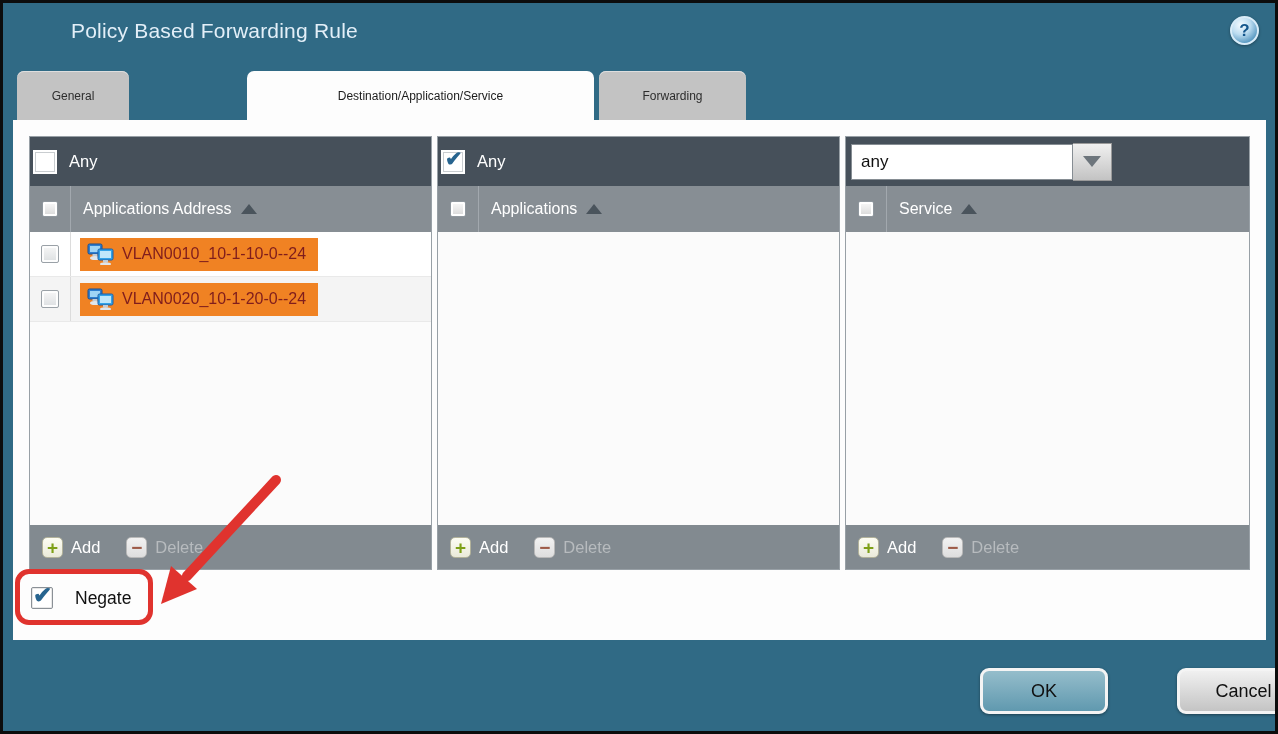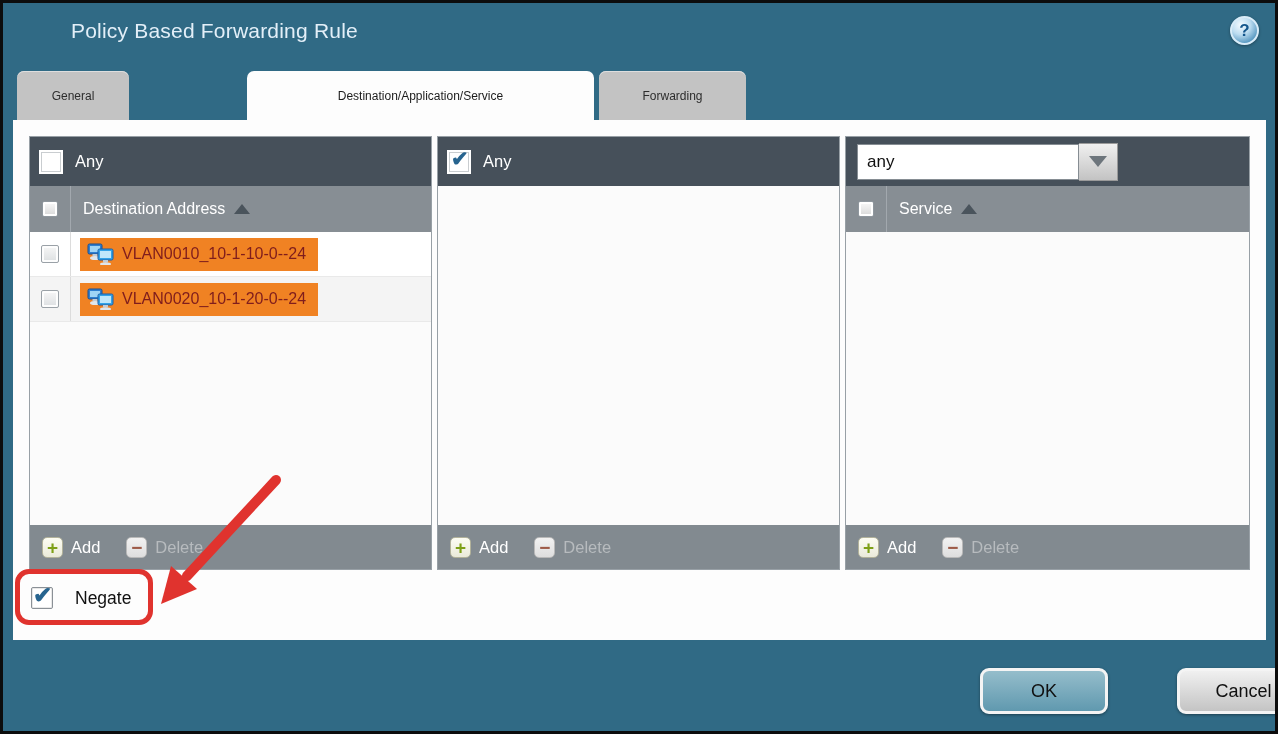--- a/index.html
+++ b/index.html
@@ -28,21 +28,21 @@
   #tab-source     { left:130px; width:110px; }
   #tab-dest       { left:244px; width:347px; }
   #tab-forwarding { left:596px; width:147px; }
   
   .panel { position:absolute; left:10px; top:117px; width:1253px; height:520px; background:#fdfdfd; z-index:2; }
   
   .listbox { position:absolute; top:16px; height:434px; border:1px solid #98a0a6; display:flex; flex-direction:column; background:#fbfbfb; }
   #col-destination  { left:16px;  width:403px; }
   #col-applications { left:424px; width:403px; }
   #col-service      { left:832px; width:405px; }
-  .list-top { height:49px; background:#46505a; display:flex; align-items:center; padding-left:11px; flex:none; }
+  .list-top { height:49px; background:#46505a; display:flex; align-items:center; padding-left:5px; flex:none; }
   .list-top .any-label { color:#fff; font-size:16.5px; margin-left:14px; }
   .list-header { height:46px; background:#878e94; display:flex; align-items:center; flex:none; }
   .hdr-cb-cell { width:41px; height:100%; display:flex; align-items:center; justify-content:center; border-right:1px solid #a2a8ae; flex:none; }
   .hdr-label { color:#fff; font-size:16px; margin-left:12px; }
   .sort-asc { width:0; height:0; border-left:8px solid transparent; border-right:8px solid transparent; border-bottom:10px solid #4a545c; margin-left:9px; }
   .list-body { flex:1; background:#fbfbfb; overflow:hidden; }
   .list-footer { height:44px; background:#828a90; display:flex; align-items:center; padding-left:12px; gap:26px; flex:none; }
   .action { display:flex; align-items:center; gap:8px; }
   .action-icon { width:21px; height:21px; border-radius:5px; display:flex; align-items:center; justify-content:center; font-weight:900; font-size:19px; line-height:1; }
   .add-icon { background:linear-gradient(#fdfdf3,#eaeada); border:1px solid #b2b29b; color:#7ea017; }
@@ -106,21 +106,21 @@
 
     <div class="listbox" id="col-destination">
       <div class="list-top">
         <span class="cb cb-lg"></span>
         <span class="any-label">Any</span>
       </div>
       <div class="list-header">
         <span class="hdr-cb-cell">
             <span class="cb cb-sm"></span>
           </span>
-        <span class="hdr-label">Destination Address</span>
+        <span class="hdr-label">Applications Address</span>
         <span class="sort-asc"></span>
       </div>
       <div class="list-body">
         <div class="row">
           <span class="row-cb-cell">
               <span class="cb cb-row"></span>
             </span>
           <span class="pill">
             <svg width="27" height="22" viewBox="0 0 27 22">
               <rect x="1" y="1" width="14" height="10" rx="1.5" fill="#2f7fd0" stroke="#1a4f90"></rect>
@@ -164,20 +164,27 @@
           <span class="action-label">Delete</span>
         </span>
       </div>
     </div>
 
     <div class="listbox" id="col-applications">
       <div class="list-top">
         <span class="cb cb-lg checked"></span>
         <span class="any-label">Any</span>
       </div>
+      <div class="list-header">
+        <span class="hdr-cb-cell">
+            <span class="cb cb-sm"></span>
+          </span>
+        <span class="hdr-label">Applications</span>
+        <span class="sort-asc"></span>
+      </div>
       <div class="list-body"></div>
       <div class="list-footer">
         <span class="action">
           <span class="action-icon add-icon">+</span>
           <span class="action-label">Add</span>
         </span>
         <span class="action disabled">
           <span class="action-icon del-icon">−</span>
           <span class="action-label">Delete</span>
         </span>

